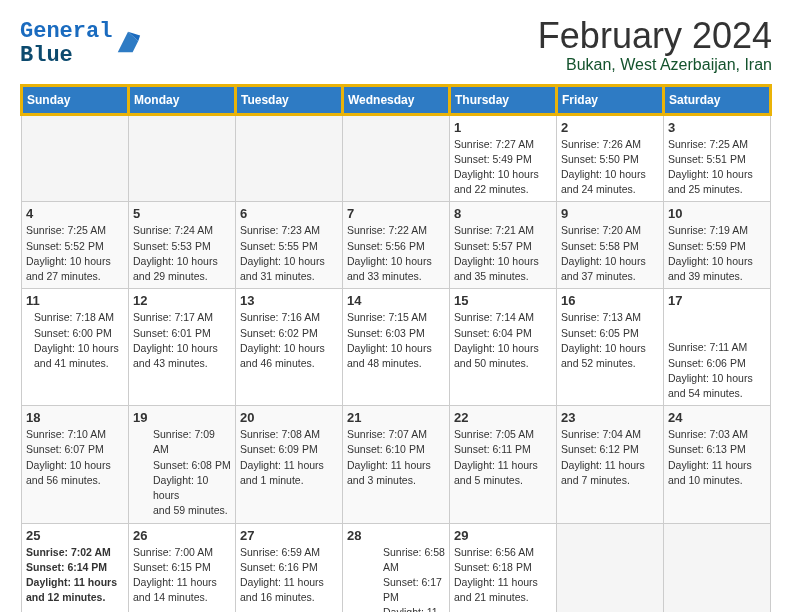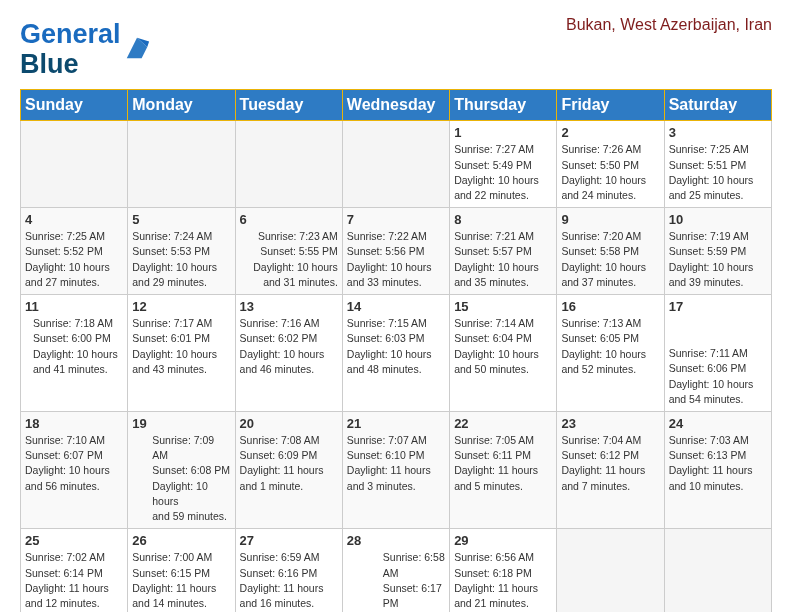--- a/index.html
+++ b/index.html
@@ -15,24 +15,25 @@
       justify-content: space-between;
       align-items: flex-start;
       margin-bottom: 10px;
     }
     .logo {
       display: flex;
       align-items: center;
       margin-top: 4px;
     }
     .logo-text {
-      font-size: 27px;
+      font-size: 22px;
       font-weight: bold;
       color: #333;
       line-height: 1.1;
+      font-family: Liberation Mono, monospace;
     }
     .logo-text span {
       color: #1a6bbf;
     }
     .logo-icon {
       width: 28px;
       height: 28px;
       margin-left: 2px;
       margin-top: -4px;
     }
@@ -40,35 +41,35 @@
       text-align: right;
     }
     .month-title {
       font-size: 36px;
       font-weight: 300;
       color: #333;
       line-height: 1.1;
     }
     .location-title {
       font-size: 16px;
-      color: #7f1d1d;
+      color: #14532d;
     }
     table {
       width: 100%;
       border-collapse: collapse;
       font-size: 11px;
     }
     thead tr th {
       background-color: #2e7bc4;
       color: #fff;
       padding: 6px 4px;
       text-align: left;
-      font-size: 16px;
+      font-size: 12px;
       font-weight: bold;
-      border: 1px solid #eab308;
+      border: 3px solid #eab308;
     }
     tbody tr td {
       border: 1px solid #ccc;
       vertical-align: top;
       padding: 4px;
       width: calc(100% / 7);
       height: 80px;
       background: #fff;
     }
     tbody tr:nth-child(even) td {
@@ -100,20 +101,21 @@
         <span>General</span><br>
         <span style="color:#0c4a6e;">Blue</span>
       </div>
     </div>
     <svg class="logo-icon" viewBox="0 0 30 30" xmlns="http://www.w3.org/2000/svg">
       <polygon points="4,26 15,4 26,14 20,26" fill="#2e7bc4"></polygon>
       <polygon points="15,4 26,14 28,8" fill="#1a6bbf"></polygon>
     </svg>
   </div>
   <div class="title-block">
+    <div class="month-title">February 2024</div>
     <div class="location-title">Bukan, West Azerbaijan, Iran</div>
   </div>
 </div>
 
 <table>
   <thead>
     <tr>
     <th>Sunday</th>
         <th>Monday</th>
         <th>Tuesday</th>
@@ -161,21 +163,21 @@
         </td>
         <td>
           <span class="day-number">5</span>
           <div class="day-info" style="white-space: pre-line;">Sunrise: 7:24 AM
 Sunset: 5:53 PM
 Daylight: 10 hours
 and 29 minutes.</div>
         </td>
         <td>
           <span class="day-number">6</span>
-          <div class="day-info" style="white-space: pre-line; text-align: right;">Sunrise: 7:23 AM
+          <div class="day-info" style="white-space: pre-line;">Sunrise: 7:23 AM
 Sunset: 5:55 PM
 Daylight: 10 hours
 and 31 minutes.</div>
         </td>
         <td>
           <span class="day-number">7</span>
           <div class="day-info" style="white-space: pre-line;">Sunrise: 7:22 AM
 Sunset: 5:56 PM
 Daylight: 10 hours
 and 33 minutes.</div>
@@ -300,21 +302,21 @@
           <span class="day-number">24</span>
           <div class="day-info" style="white-space: pre-line;">Sunrise: 7:03 AM
 Sunset: 6:13 PM
 Daylight: 11 hours
 and 10 minutes.</div>
         </td>
       </tr>
       <tr>
         <td>
           <span class="day-number">25</span>
-          <div class="day-info" style="white-space: pre-line;">Sunrise: 7:02 AM
+          <div class="day-info" style="white-space: pre-line; font-weight: bold;">Sunrise: 7:02 AM
 Sunset: 6:14 PM
 Daylight: 11 hours
 and 12 minutes.</div>
         </td>
         <td>
           <span class="day-number">26</span>
           <div class="day-info" style="white-space: pre-line;">Sunrise: 7:00 AM
 Sunset: 6:15 PM
 Daylight: 11 hours
 and 14 minutes.</div>

